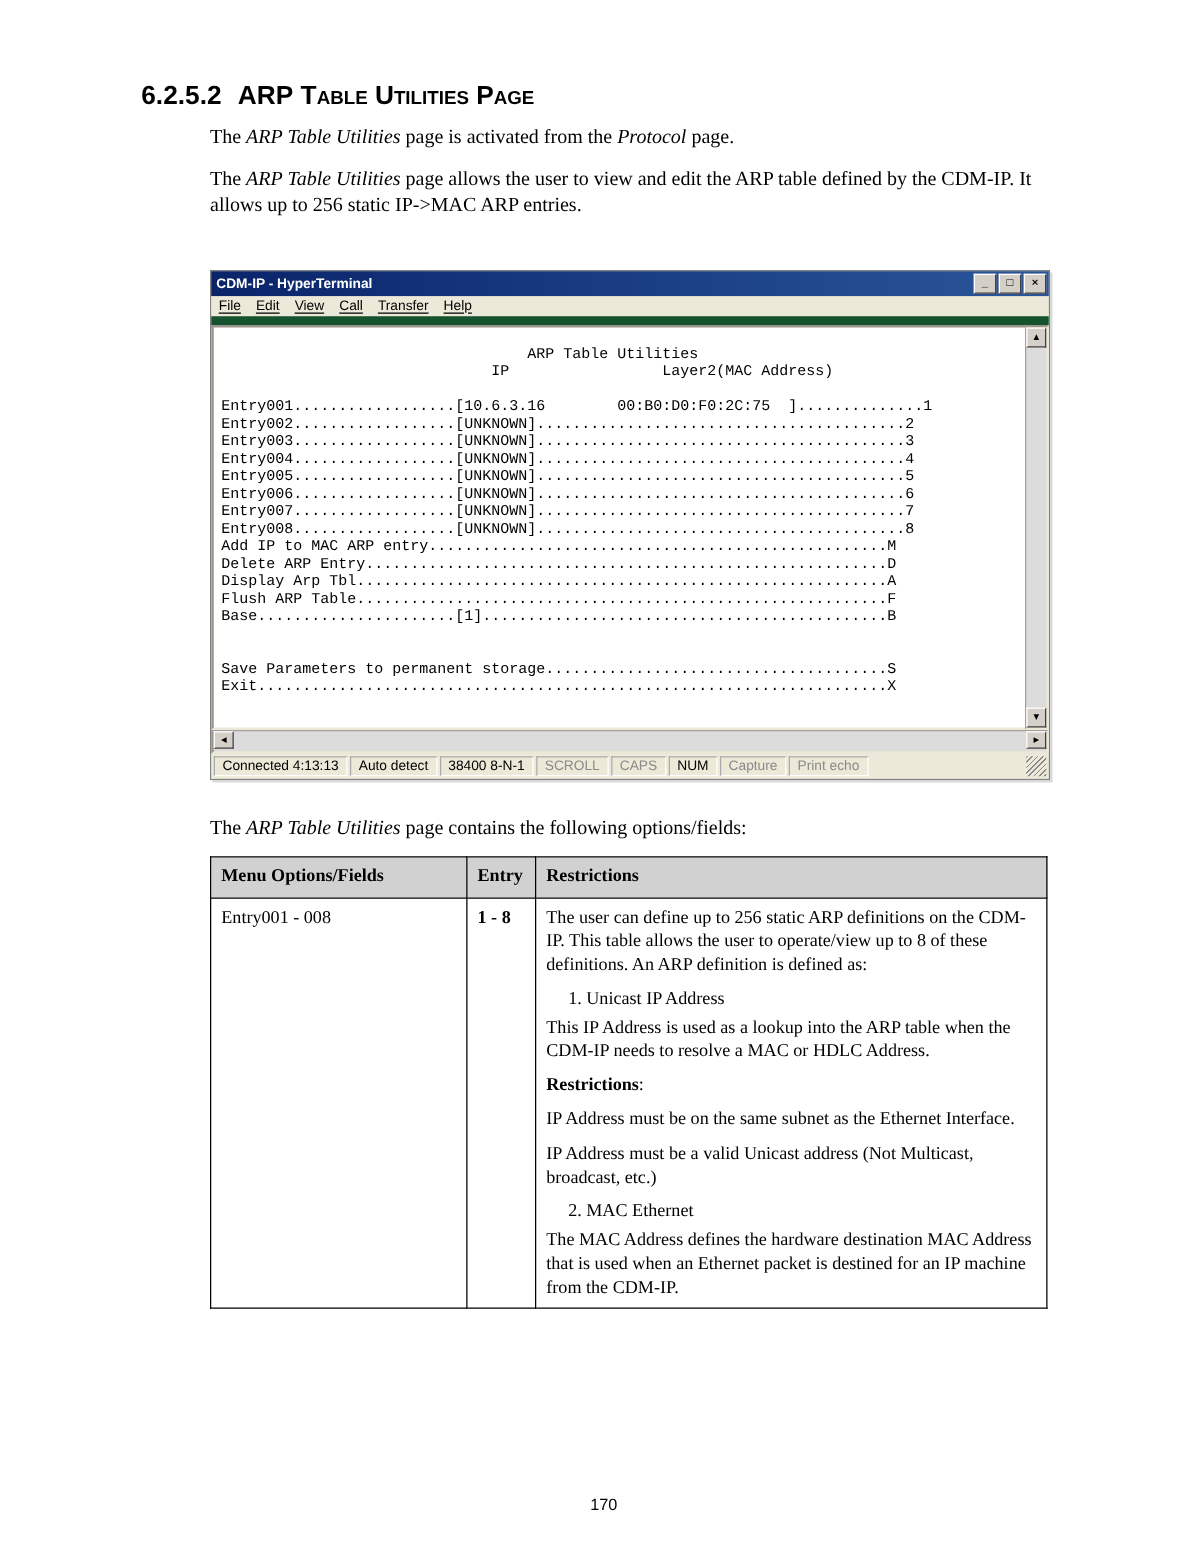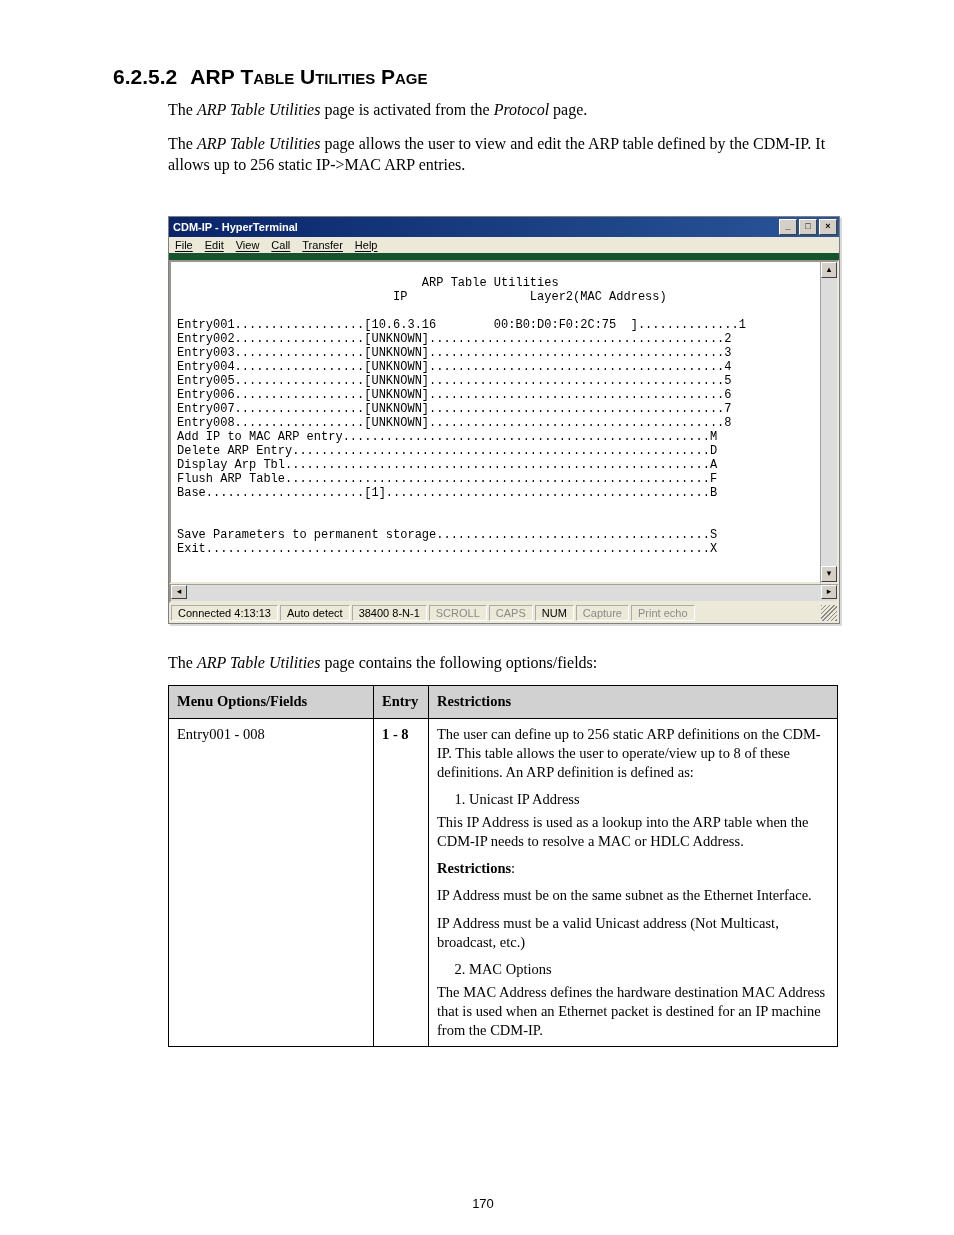--- a/index.html
+++ b/index.html
@@ -289,21 +289,21 @@
         <td class="desc">
           <p>The user can define up to 256 static ARP definitions on the CDM-IP. This table allows the user to operate/view up to 8 of these definitions. An ARP definition is defined as:</p>
           <ol class="numlist">
             <li>Unicast IP Address</li>
           </ol>
           <p>This IP Address is used as a lookup into the ARP table when the CDM-IP needs to resolve a MAC or HDLC Address.</p>
           <p><span class="b">Restrictions</span>:</p>
           <p>IP Address must be on the same subnet as the Ethernet Interface.</p>
           <p>IP Address must be a valid Unicast address (Not Multicast, broadcast, etc.)</p>
           <ol class="numlist" start="2">
-            <li>MAC Options</li>
+            <li>MAC Ethernet</li>
           </ol>
           <p style="margin-bottom:0">The MAC Address defines the hardware destination MAC Address that is used when an Ethernet packet is destined for an IP machine from the CDM-IP.</p>
         </td>
       </tr>
     </tbody>
   </table>
 
   <div class="pagenum">170</div>
 </div>
 

